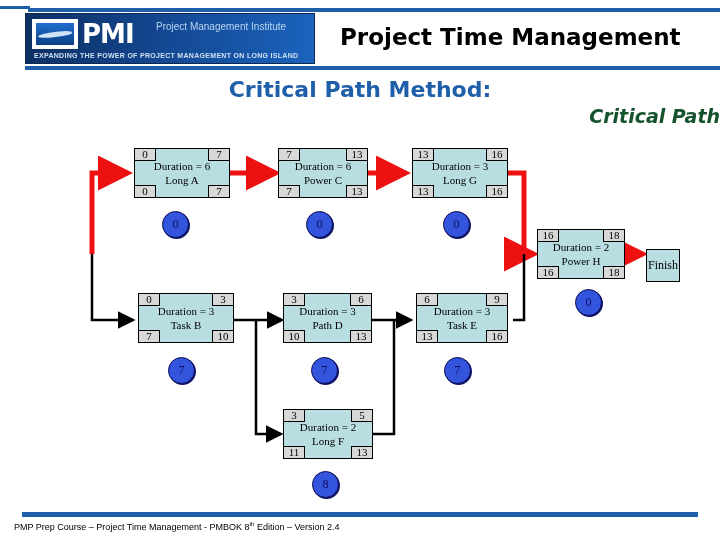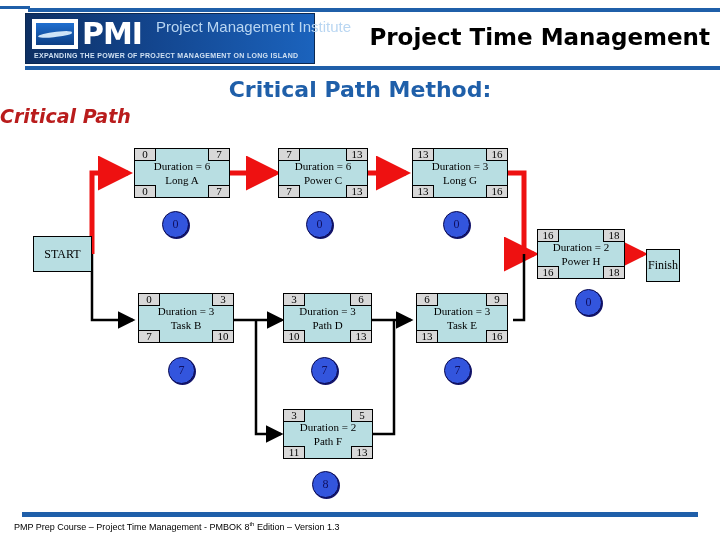--- a/index.html
+++ b/index.html
@@ -30,54 +30,54 @@
     background:linear-gradient(180deg,#1f6fd0 0%,#0d3f85 100%);
   }
   .logo-mark .wave{
     position:absolute;left:4px;top:11px;width:34px;height:5px;
     background:#cfe4f7;border-radius:60% 40% 50% 50%;
     transform:rotate(-6deg);
   }
   .logo-pmi{
     position:absolute;left:56px;top:3px;
     font-family:"DejaVu Sans", sans-serif;
-    font-weight:bold;font-size:30px;color:#ffffff;letter-spacing:-1px;
+    font-weight:bold;font-size:26px;color:#ffffff;letter-spacing:-1px;
     line-height:34px;
   }
   .logo-lines{
     position:absolute;left:130px;top:6px;
-    color:#b9d6f2;font-size:15px;line-height:13px;
+    color:#b9d6f2;font-size:10px;line-height:13px;
     font-family:"Liberation Sans", sans-serif;
     white-space:nowrap;
   }
   .logo-tag{
     position:absolute;left:8px;top:38px;
     color:#cfe0f2;font-size:7px;letter-spacing:.3px;
     font-family:"Liberation Sans", sans-serif;
     text-transform:uppercase;white-space:nowrap;font-weight:bold;
   }
   .header-title{
     position:absolute;left:340px;top:24px;width:370px;
-    text-align:right;
+    text-align:left;
     font-family:"DejaVu Sans", sans-serif;
     font-weight:bold;font-size:23px;color:#000000;
     white-space:nowrap;
   }
   .band-rule{position:absolute;left:25px;top:66px;width:695px;height:4px;background:#1f5fa9;}
 
   
   .title1{
     position:absolute;left:0;top:77px;width:720px;text-align:center;
     font-family:"DejaVu Sans", sans-serif;
     font-weight:bold;font-size:22px;color:#1f5fa9;
   }
   .title2{
-    position:absolute;left:0;top:105px;width:720px;text-align:left;
+    position:absolute;left:0;top:105px;width:720px;text-align:right;
     font-family:"DejaVu Sans", sans-serif;
-    font-weight:bold;font-style:italic;font-size:19px;color:#b91c1c;
+    font-weight:bold;font-style:italic;font-size:19px;color:#14532d;
   }
 
   
   .canvas{position:absolute;left:0;top:0;width:720px;height:540px;}
   svg.wires{position:absolute;left:0;top:0;width:720px;height:540px;}
 
   .node{
     position:absolute;box-sizing:border-box;
     background:#b8dee2;border:1px solid #000000;
   }
@@ -181,23 +181,20 @@
 
       <path d="M256,320 L256,434 L281,434" stroke="#000000" stroke-width="2.5" fill="none" marker-end="url(#arrK)"></path>
 
       <path d="M372,320 L411,320" stroke="#000000" stroke-width="2.5" fill="none" marker-end="url(#arrK)"></path>
 
       <path d="M513,320 L524,320 L524,254" stroke="#000000" stroke-width="2.5" fill="none"></path>
 
       <path d="M373,434 L394,434 L394,320" stroke="#000000" stroke-width="2.5" fill="none"></path>
     </svg>
 
-    <div class="plain" style="left:33px;top:236px;width:59px;height:36px;">
-      <span>START</span>
-    </div>
 
     <div class="node" style="left:134px;top:148px;width:96px;height:50px;">
       <div class="corner c-tl">0</div>
       <div class="corner c-tr">7</div>
       <div class="corner c-bl">0</div>
       <div class="corner c-br">7</div>
       <div class="body">
         <div>Duration = 6</div>
         <div>Long A</div>
       </div>
@@ -280,25 +277,25 @@
     </div>
     <div class="float" style="left:444px;top:357px;">7</div>
 
     <div class="node" style="left:283px;top:409px;width:90px;height:50px;">
       <div class="corner c-tl">3</div>
       <div class="corner c-tr">5</div>
       <div class="corner c-bl">11</div>
       <div class="corner c-br">13</div>
       <div class="body">
         <div>Duration = 2</div>
-        <div>Path F</div>
+        <div>Long F</div>
       </div>
     </div>
     <div class="float" style="left:312px;top:471px;">8</div>
 
   </div>
 
   <div class="foot-rule"></div>
   <div class="foot-rule-l"></div>
-  <div class="footer-text"><span>PMP Prep Course – Project Time Management - PMBOK 8</span><sup>th</sup><span> Edition – Version 1.3</span></div>
+  <div class="footer-text"><span>PMP Prep Course – Project Time Management - PMBOK 8</span><sup>th</sup><span> Edition – Version 2.4</span></div>
   <div class="page-num">55</div>
 
 </div>
 
 </body></html>

